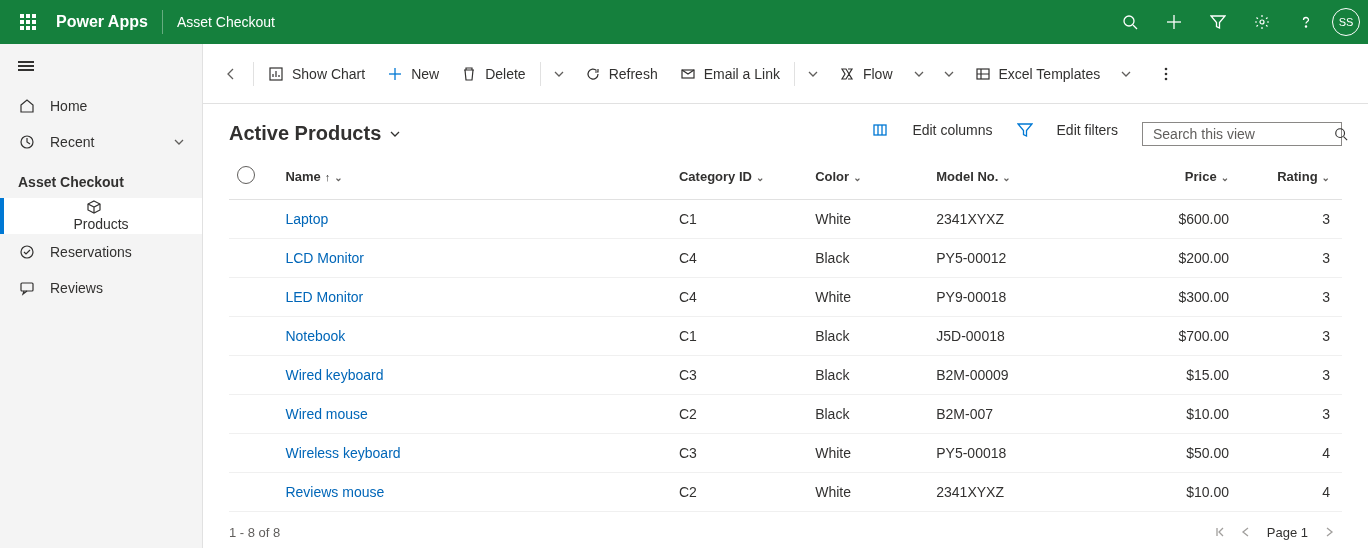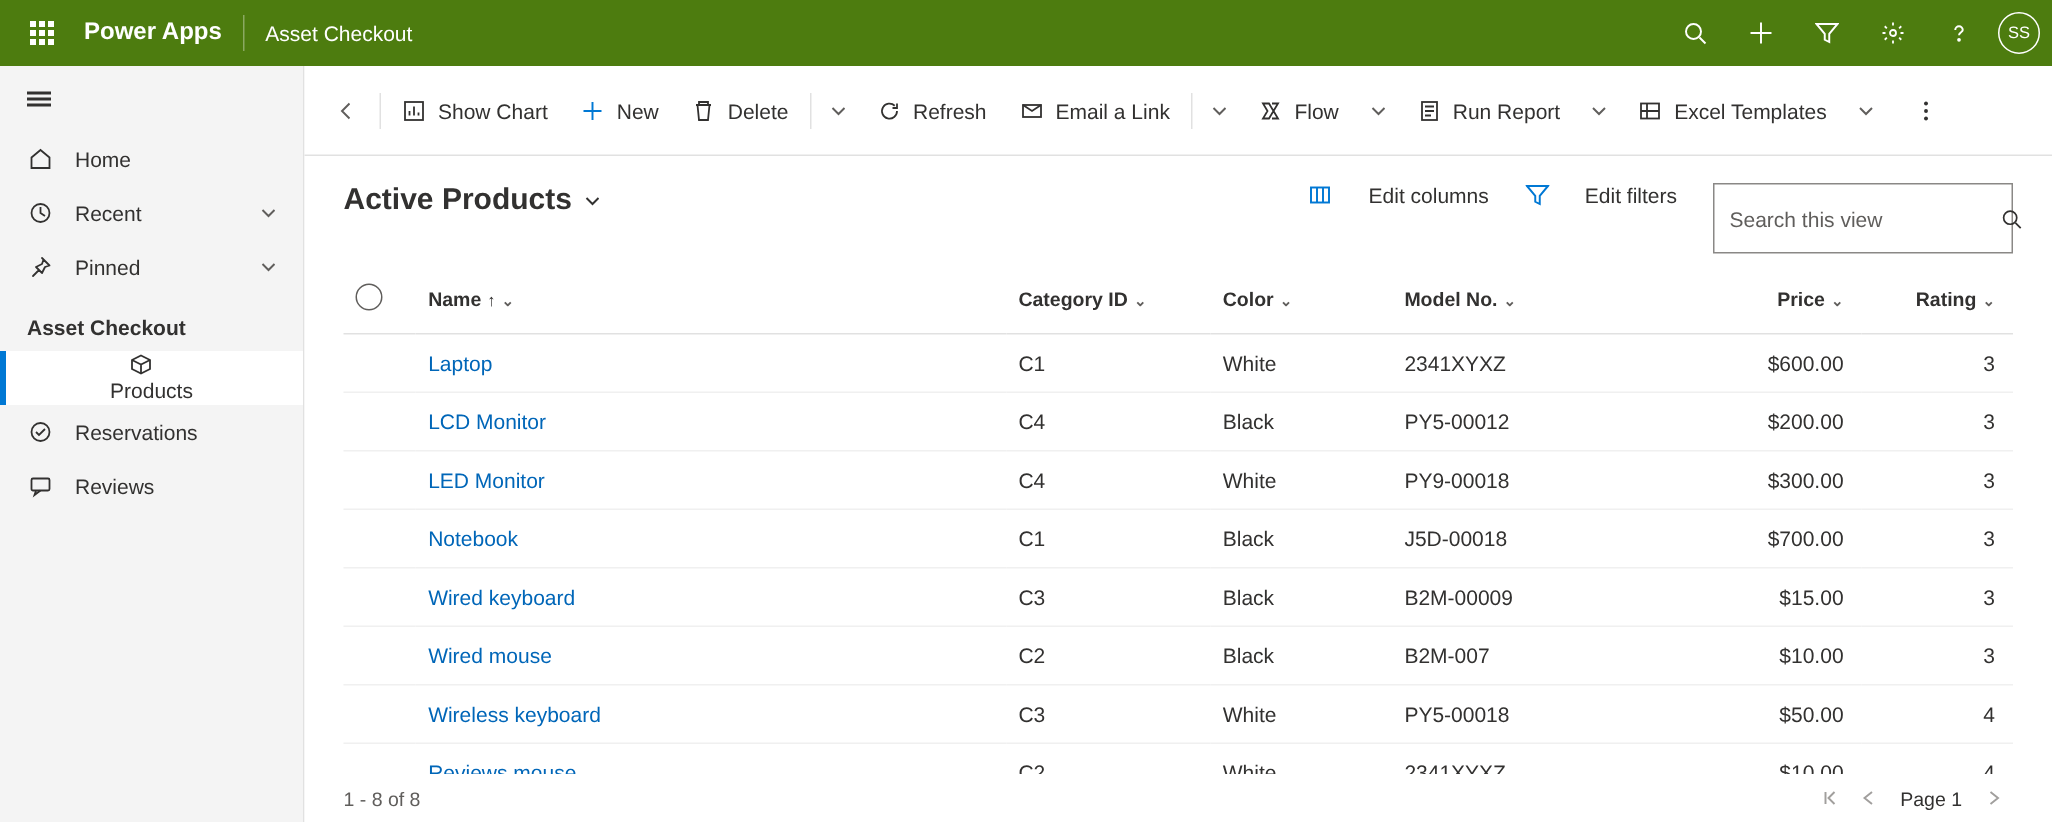--- a/index.html
+++ b/index.html
@@ -1,19 +1,19 @@
 <!DOCTYPE html>
 <html><head>
   <meta charset="utf-8">
   <style>
     * { box-sizing: border-box; margin: 0; padding: 0; font-family: 'Segoe UI', Tahoma, sans-serif; }
     body { width: 1368px; height: 548px; overflow: hidden; background: #fff; position: relative; }
 
     
-    .top-header { height: 44px; background: #4d7c0f; display: flex; align-items: center; color: #fff; padding: 0 8px; }
+    .top-header { height: 44px; background: #15803d; display: flex; align-items: center; color: #fff; padding: 0 8px; }
     .waffle { width: 40px; height: 44px; display: flex; align-items: center; justify-content: center; }
     .waffle-grid { display: grid; grid-template-columns: repeat(3, 4px); grid-template-rows: repeat(3, 4px); gap: 2px; }
     .waffle-grid span { background: #fff; width: 4px; height: 4px; }
     .app-name { font-weight: 600; font-size: 16px; margin-left: 8px; margin-right: 14px; }
     .divider-v { width: 1px; height: 24px; background: rgba(255,255,255,0.35); }
     .page-name { font-size: 14px; margin-left: 14px; font-weight: 400; }
     .top-spacer { flex: 1; }
     .top-icon { width: 44px; height: 44px; display: flex; align-items: center; justify-content: center; cursor: pointer; }
     .avatar-circle { width: 28px; height: 28px; border: 1px solid #fff; border-radius: 50%; display: flex; align-items: center; justify-content: center; font-size: 11px; margin-left: 4px; }
 
@@ -41,21 +41,21 @@
     .cmd-sep { width: 1px; height: 24px; background: #e1e1e1; margin: 0 2px; }
     .chev-btn { width: 28px; height: 36px; display: flex; align-items: center; justify-content: center; cursor: pointer; color: #605e5c; }
     .blue-icon { color: #0078d4; }
     .back-btn { width: 36px; display: flex; align-items: center; justify-content: center; color: #605e5c; cursor: pointer; }
 
     
     .view-header { display: flex; align-items: flex-start; padding: 18px 26px 0 26px; }
     .view-title { font-size: 20px; font-weight: 600; color: #323130; display: flex; align-items: center; gap: 8px; cursor: pointer; }
     .vh-spacer { flex: 1; }
     .vh-action { display: flex; align-items: center; gap: 24px; font-size: 14px; color: #323130; padding: 0 12px; cursor: pointer; }
-    .search-box { width: 200px; height: 47px; border: 1px solid #8a8886; display: flex; align-items: center; padding: 0 10px; margin-left: 12px; }
+    .search-box { width: 200px; height: 24px; border: 1px solid #8a8886; display: flex; align-items: center; padding: 0 10px; margin-left: 12px; }
     .search-box input { border: none; outline: none; flex: 1; font-size: 14px; color: #323130; }
     .search-box input::placeholder { color: #605e5c; }
 
     
     .table-wrap { padding: 10px 26px 0 26px; flex: 1; overflow: hidden; }
     table { width: 100%; border-collapse: collapse; table-layout: fixed; }
     th { text-align: left; font-size: 13px; font-weight: 600; color: #323130; padding: 10px 8px 12px 8px; border-bottom: 1px solid #e1e1e1; }
     td { font-size: 14px; color: #323130; padding: 11px 8px; border-bottom: 1px solid #f0f0f0; }
     .link-cell { color: #0066b8; cursor: pointer; }
     .col-check { width: 48px; }
@@ -156,33 +156,20 @@
             <path d="M8 4v4l3 2"></path>
           </svg>
       </span>
       <span>Recent</span>
       <span class="expand">
         <svg width="10" height="10" viewBox="0 0 10 10" fill="none" stroke="#605e5c" stroke-width="1.3">
             <path d="M1 3l4 4 4-4"></path>
           </svg>
       </span>
     </div>
-    <div class="nav-item">
-      <span class="nav-icon">
-        <svg width="16" height="16" viewBox="0 0 16 16" fill="none" stroke="#323130" stroke-width="1.2">
-            <path d="M9 2l5 5-3 1-2 4-2-2-4 4 4-4-2-2 4-2 1-3z" stroke-linejoin="round"></path>
-          </svg>
-      </span>
-      <span>Pinned</span>
-      <span class="expand">
-        <svg width="10" height="10" viewBox="0 0 10 10" fill="none" stroke="#605e5c" stroke-width="1.3">
-            <path d="M1 3l4 4 4-4"></path>
-          </svg>
-      </span>
-    </div>
 
     <div class="section-label">Asset Checkout</div>
 
     <div class="nav-item active">
       <span class="nav-icon">
         <svg width="16" height="16" viewBox="0 0 16 16" fill="none" stroke="#323130" stroke-width="1.2">
             <path d="M8 2l6 3v6l-6 3-6-3V5l6-3z"></path>
             <path d="M2 5l6 3 6-3M8 8v6"></path>
           </svg>
       </span>
@@ -285,29 +272,20 @@
             </svg>
         </span>
         <span>Flow</span>
       </div>
       <div class="chev-btn">
         <svg width="10" height="10" viewBox="0 0 10 10" fill="none" stroke="#605e5c" stroke-width="1.3">
             <path d="M1 3l4 4 4-4"></path>
           </svg>
       </div>
 
-      <div class="cmd-btn">
-        <span class="cmd-icon">
-          <svg width="16" height="16" viewBox="0 0 16 16" fill="none" stroke="#323130" stroke-width="1.2">
-              <rect x="3" y="2" width="10" height="12"></rect>
-              <path d="M5 5h6M5 8h6M5 11h4"></path>
-            </svg>
-        </span>
-        <span>Run Report</span>
-      </div>
       <div class="chev-btn">
         <svg width="10" height="10" viewBox="0 0 10 10" fill="none" stroke="#605e5c" stroke-width="1.3">
             <path d="M1 3l4 4 4-4"></path>
           </svg>
       </div>
 
       <div class="cmd-btn">
         <span class="cmd-icon">
           <svg width="16" height="16" viewBox="0 0 16 16" fill="none" stroke="#323130" stroke-width="1.2">
               <rect x="2" y="3" width="12" height="10"></rect>

